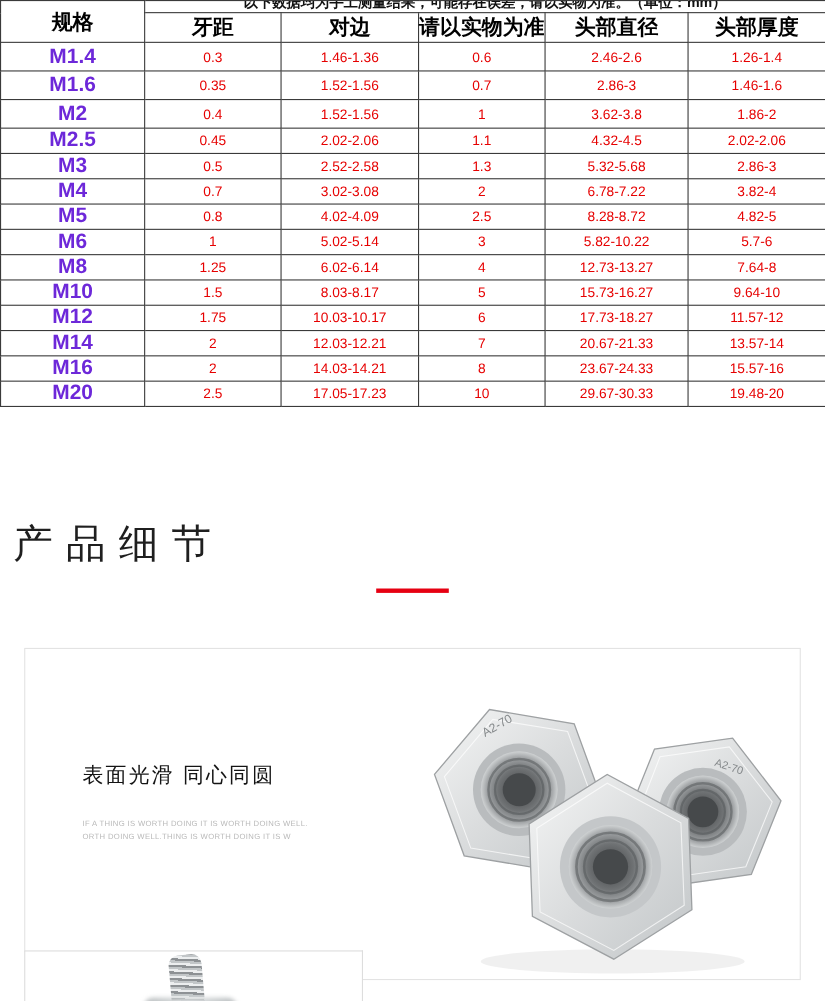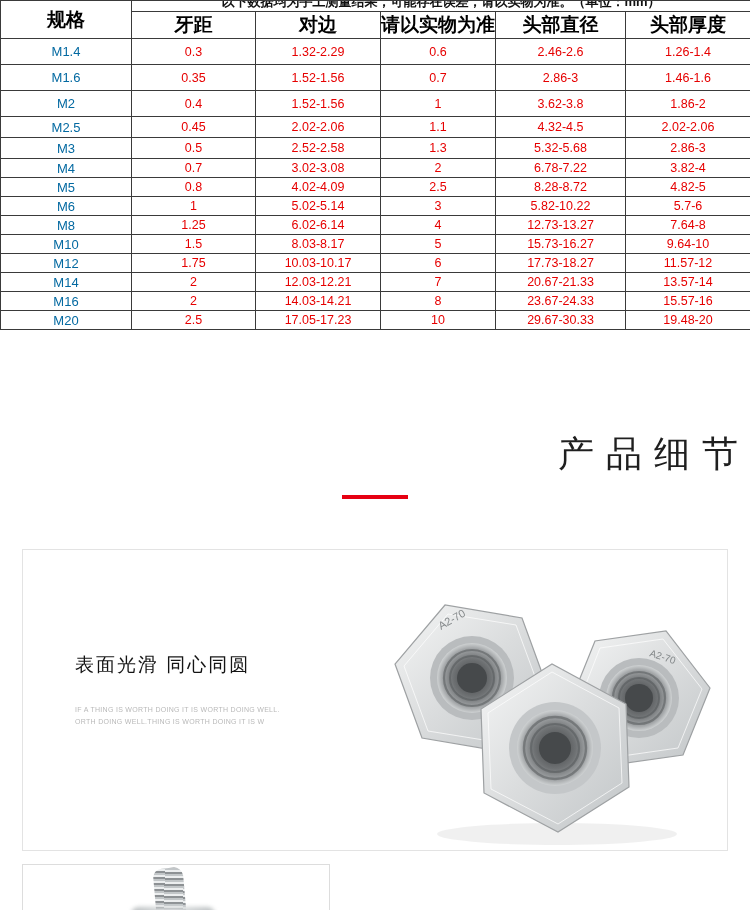--- a/index.html
+++ b/index.html
@@ -10,25 +10,25 @@
   
   table.spec{width:750px;border-collapse:collapse;table-layout:fixed;}
   table.spec th, table.spec td{border:1px solid #3a3a3a;text-align:center;vertical-align:middle;padding:0;}
   table.spec th{font-size:19px;font-weight:bold;color:#000;}
   .note-cell{height:11px;overflow:hidden;vertical-align:top;}
   .note-inner{margin-top:-8px;font-size:13px;font-weight:600;color:#111;white-space:nowrap;}
   table.spec thead tr:nth-child(2) th{height:24px;}
   table.spec tbody td{height:19px;}
   table.spec tbody tr:nth-child(-n+3) td{height:26px;}
   table.spec tbody tr:nth-child(4) td, table.spec tbody tr:nth-child(5) td{height:21px;}
-  td.spec-cell{font-size:13px;font-weight:normal;color:#0369a1;}
+  td.spec-cell{font-size:19px;font-weight:bold;color:#6d28d9;}
   td.value-cell{font-size:12.5px;color:var(--value-red,#e60000);}
 
   
-  .section-title{margin-top:100px;text-align:right;font-size:36px;font-weight:500;color:#1f1f1f;letter-spacing:12px;text-indent:12px;}
+  .section-title{margin-top:100px;text-align:left;font-size:36px;font-weight:500;color:#1f1f1f;letter-spacing:12px;text-indent:12px;}
   .title-bar{width:66px;height:4px;background:var(--accent-red,#e60012);margin:16px auto 0;}
 
   
   .feature-card{margin:50px 22px 0;height:302px;border:1px solid #e3e3e3;background:#fff;display:flex;}
   .feature-left{flex:1;padding:88px 0 0 52px;}
   .feature-title{font-size:30px;font-weight:bold;color:var(--accent-red,#e60012);letter-spacing:4px;}
   .feature-sub{margin-top:14px;font-size:19px;color:#141414;letter-spacing:2px;}
   .feature-caption{margin-top:26px;font-size:7px;color:#b9b9b9;line-height:1.7;letter-spacing:.3px;}
   .feature-image{width:340px;padding-top:8px;}
 
@@ -63,21 +63,21 @@
       <th>对边</th>
       <th>请以实物为准</th>
       <th>头部直径</th>
       <th>头部厚度</th>
     </tr>
   </thead>
   <tbody>
       <tr>
         <td class="spec-cell">M1.4</td>
         <td class="value-cell">0.3</td>
-        <td class="value-cell">1.32-2.29</td>
+        <td class="value-cell">1.46-1.36</td>
         <td class="value-cell">0.6</td>
         <td class="value-cell">2.46-2.6</td>
         <td class="value-cell">1.26-1.4</td>
       </tr>
       <tr>
         <td class="spec-cell">M1.6</td>
         <td class="value-cell">0.35</td>
         <td class="value-cell">1.52-1.56</td>
         <td class="value-cell">0.7</td>
         <td class="value-cell">2.86-3</td>

